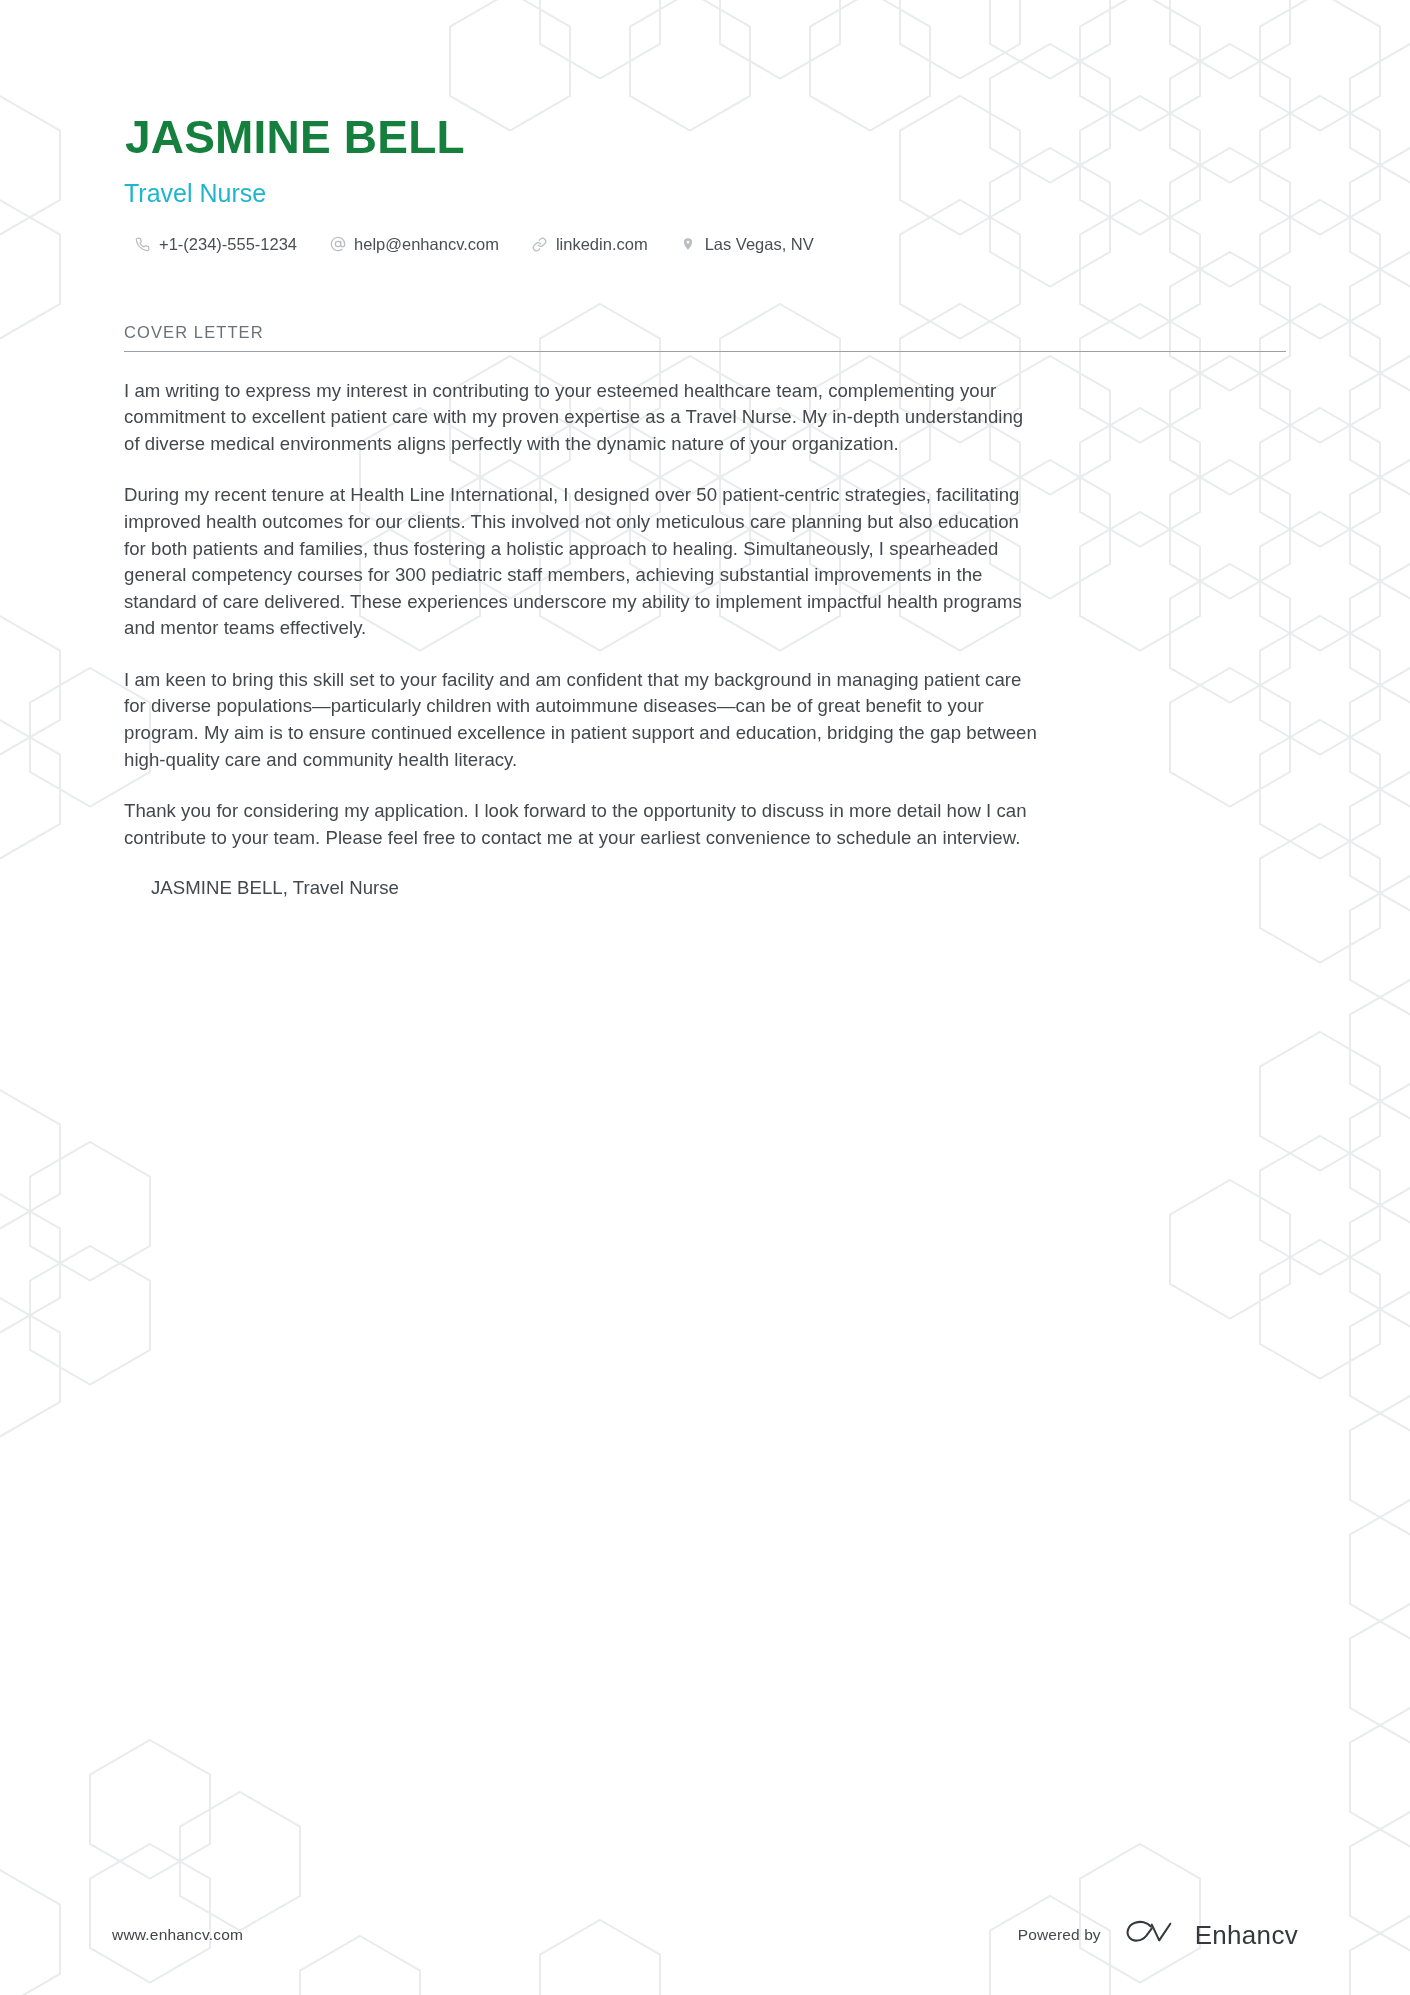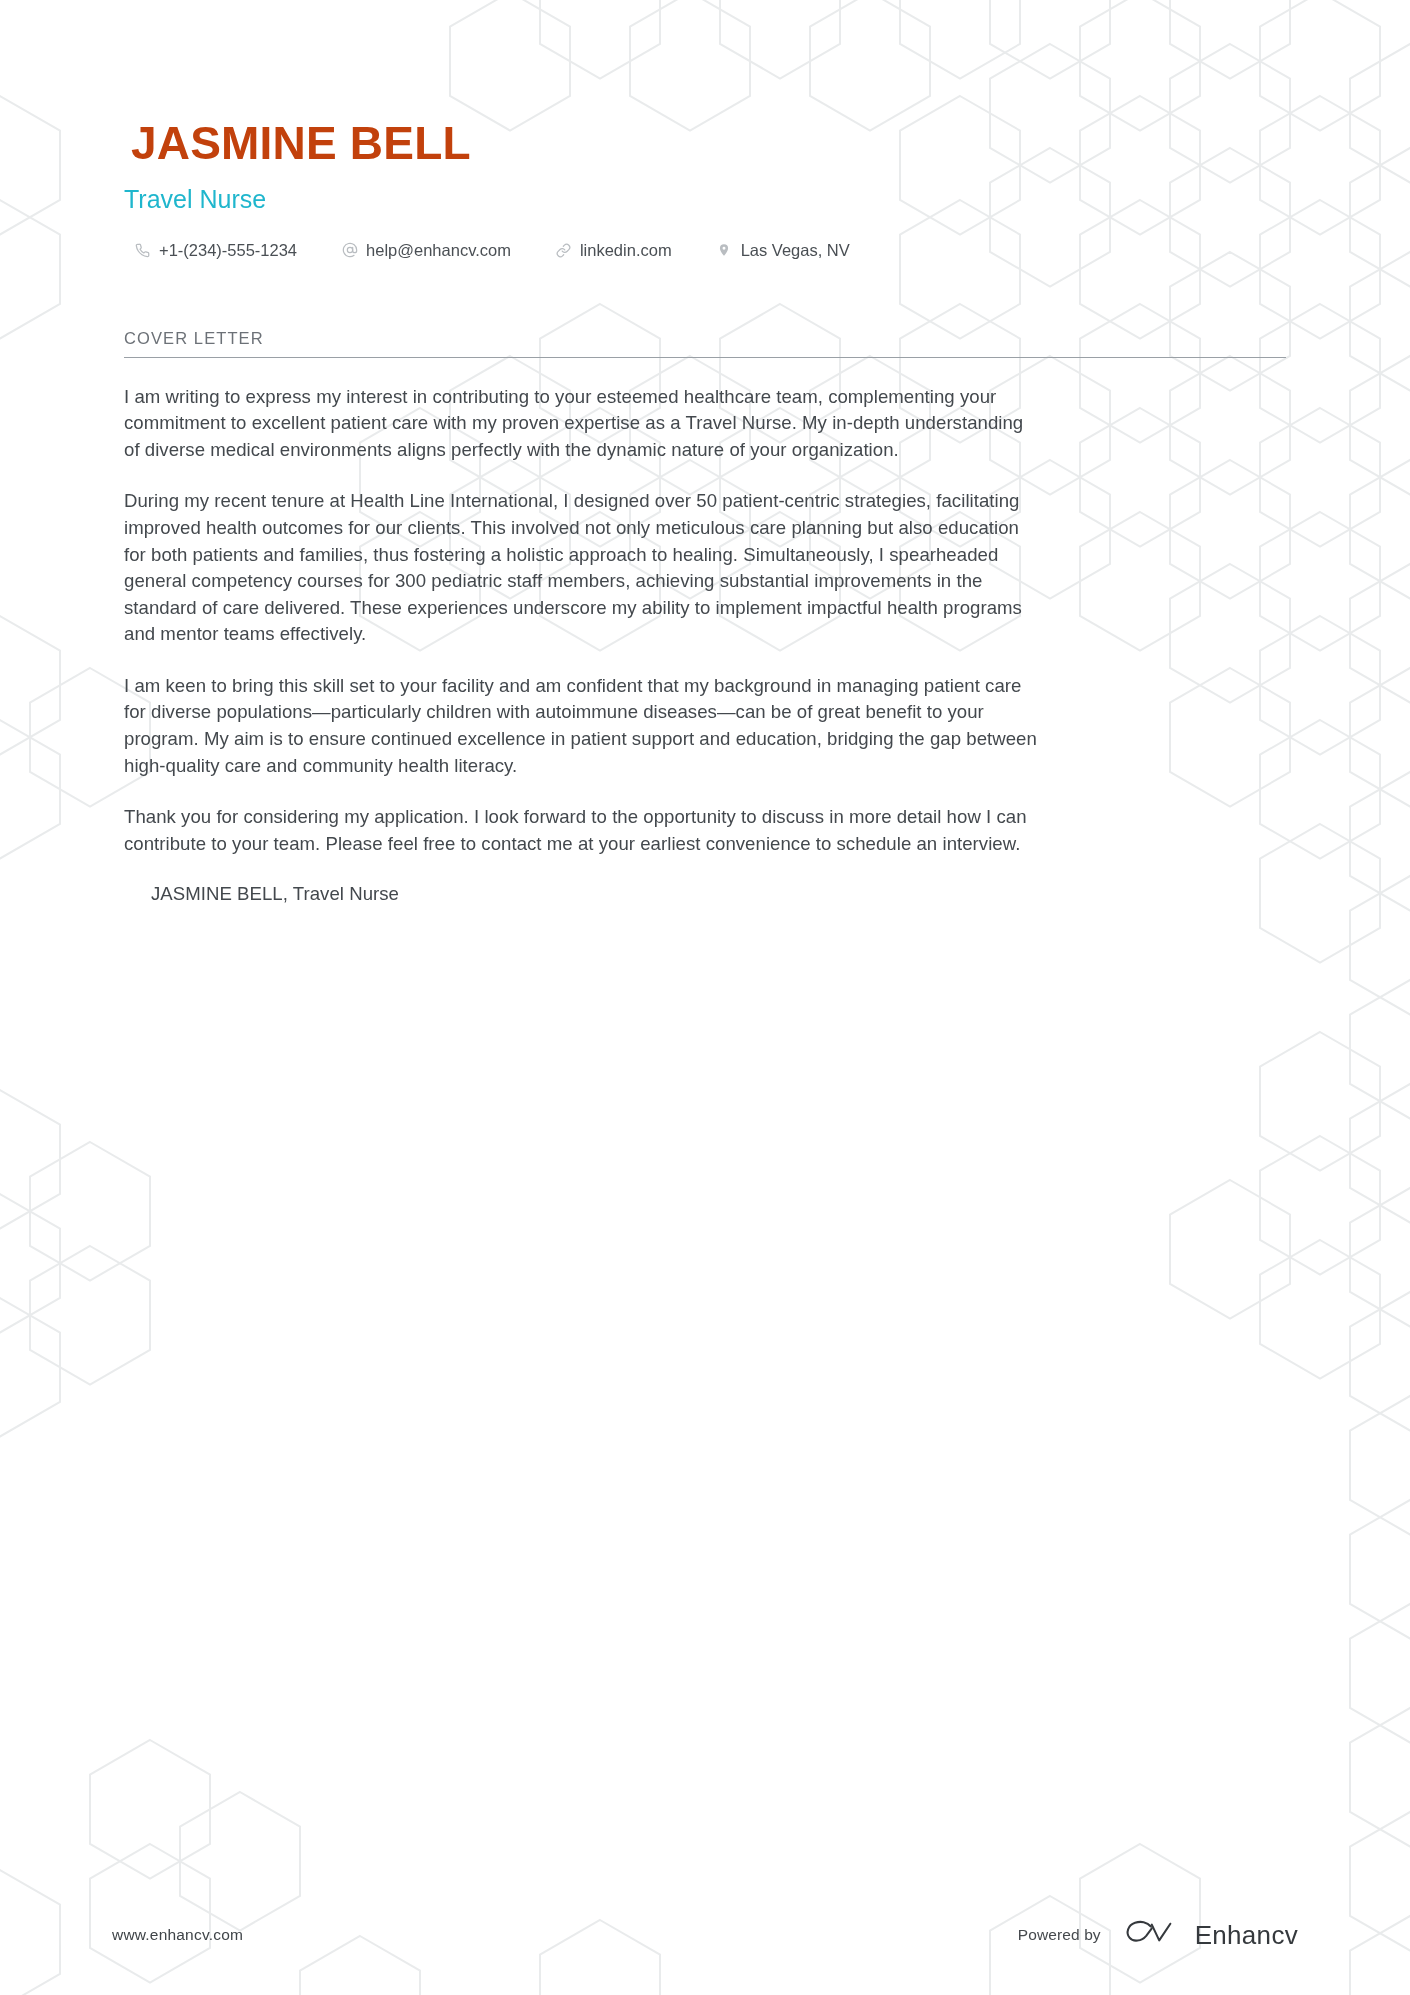--- a/index.html
+++ b/index.html
@@ -35,38 +35,38 @@
     z-index: 2;
     padding: 0 124px;
   }
   .header {
     padding-top: 112px;
   }
   .name {
     font-size: 46px;
     font-weight: 700;
     letter-spacing: 0.2px;
-    color: #c2410c;
+    color: #15803d;
     line-height: 1.08;
-    margin: 7px;
+    margin: 1px;
   }
   .job-title {
     font-size: 25px;
     font-weight: 400;
     color: #1fb6cd;
     margin: 15px 0 0 0;
     line-height: 1.2;
   }
   .contact-row {
     display: flex;
     align-items: center;
     flex-wrap: wrap;
     margin-top: 28px;
     padding-left: 10px;
-    gap: 12px;
+    gap: 0px;
   }
   .contact-item {
     display: flex;
     align-items: center;
     font-size: 16.5px;
     color: #4a4f54;
     margin-right: 32px;
     line-height: 1;
     white-space: nowrap;
   }

